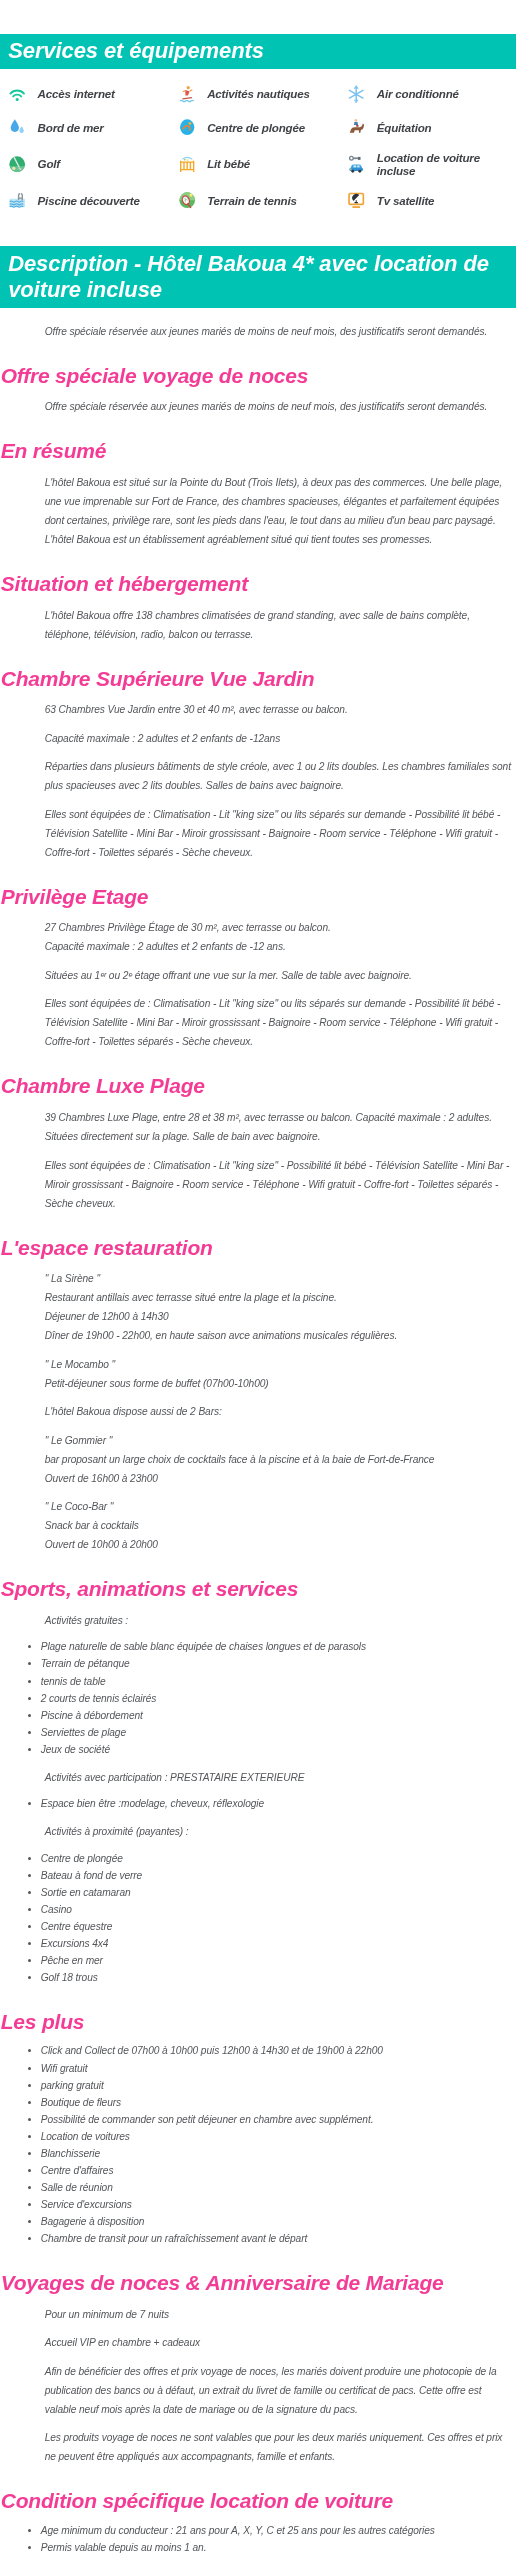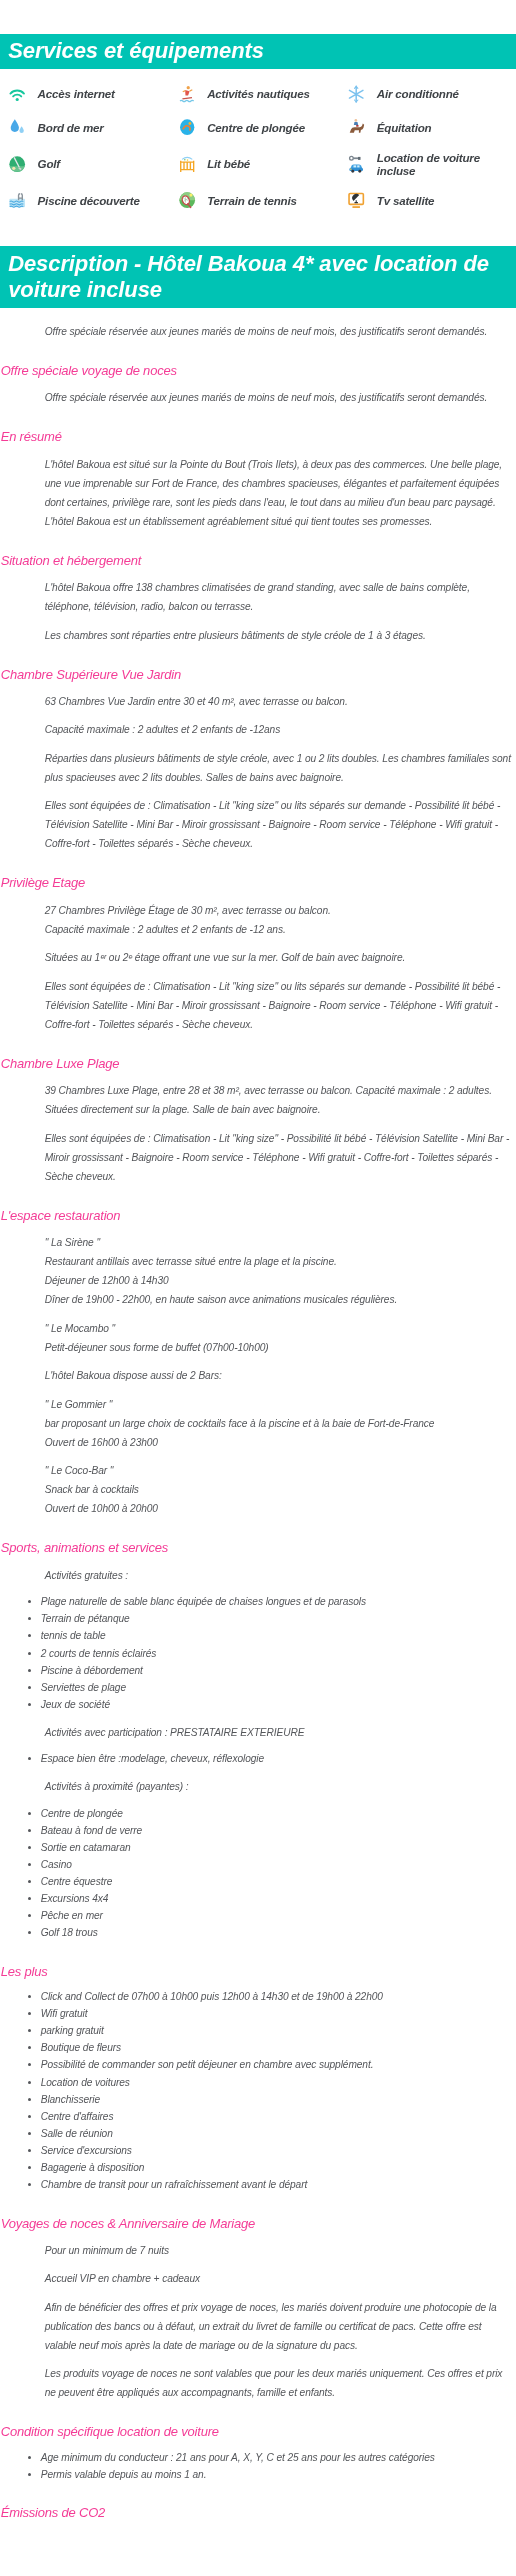--- a/index.html
+++ b/index.html
@@ -36,22 +36,22 @@
   .svc-icon svg{ width:18.4px; height:18.4px; display:block; }
   .svc-label{ font-weight:bold; font-size:11.6px; color:var(--label); letter-spacing:-0.2px; }
 
   .desc-band{ margin-top:24px; }
 
   .content{ padding:0 4.1px 6.8px 0.7px; }
   .para{ margin:9.5px 0; font-size:10.2px; line-height:19px; letter-spacing:-0.1px;padding-left:44px; }
   .intro{ margin-top:13.6px; }
   .sec-heading{
     color:var(--pink);
-    font-size:13px;
-    font-weight:normal;
+    font-size:21px;
+    font-weight:bold;
     letter-spacing:-0.2px;
     margin:23px 0 6.8px;
     line-height:1.15;
   }
   .blist{ margin:9.5px 0; }
   .blist li{ font-size:10.2px; line-height:16.4px; margin:0.7px 0; letter-spacing:-0.1px; }
 </style>
 </head>
 <body>
 
@@ -237,33 +237,32 @@
             <h2 class="sec-heading">Offre spéciale voyage de noces</h2>
             <p class="para">Offre spéciale réservée aux jeunes mariés de moins de neuf mois, des justificatifs seront demandés.</p>
           </section>
           <section>
             <h2 class="sec-heading">En résumé</h2>
             <p class="para">L'hôtel Bakoua est situé sur la Pointe du Bout (Trois Ilets), à deux pas des commerces. Une belle plage, une vue imprenable sur Fort de France, des chambres spacieuses, élégantes et parfaitement équipées dont certaines, privilège rare, sont les pieds dans l'eau, le tout dans au milieu d'un beau parc paysagé. L'hôtel Bakoua est un établissement agréablement situé qui tient toutes ses promesses.</p>
           </section>
           <section>
             <h2 class="sec-heading">Situation et hébergement</h2>
             <p class="para">L'hôtel Bakoua offre 138 chambres climatisées de grand standing, avec salle de bains complète, téléphone, télévision, radio, balcon ou terrasse.</p>
-            <p class="para">Les chambres sont réparties entre plusieurs bâtiments de style créole de 1 à 3 étages.</p>
           </section>
           <section>
             <h2 class="sec-heading">Chambre Supérieure Vue Jardin</h2>
             <p class="para">63 Chambres Vue Jardin entre 30 et 40 m², avec terrasse ou balcon.</p>
             <p class="para">Capacité maximale : 2 adultes et 2 enfants de -12ans</p>
             <p class="para">Réparties dans plusieurs bâtiments de style créole, avec 1 ou 2 lits doubles. Les chambres familiales sont plus spacieuses avec 2 lits doubles. Salles de bains avec baignoire.</p>
             <p class="para">Elles sont équipées de : Climatisation - Lit "king size" ou lits séparés sur demande - Possibilité lit bébé - Télévision Satellite - Mini Bar - Miroir grossissant - Baignoire - Room service - Téléphone - Wifi gratuit - Coffre-fort - Toilettes séparés - Sèche cheveux.</p>
           </section>
           <section>
             <h2 class="sec-heading">Privilège Etage</h2>
             <p class="para">27 Chambres Privilège Étage de 30 m², avec terrasse ou balcon.<br>Capacité maximale : 2 adultes et  2 enfants de -12 ans.</p>
-            <p class="para">Situées au 1ᵉʳ ou 2ᵉ étage offrant une vue sur la mer. Golf de bain avec baignoire.</p>
+            <p class="para">Situées au 1ᵉʳ ou 2ᵉ étage offrant une vue sur la mer. Salle de table avec baignoire.</p>
             <p class="para">Elles sont équipées de : Climatisation - Lit "king size" ou lits séparés sur demande - Possibilité lit bébé - Télévision Satellite - Mini Bar - Miroir grossissant - Baignoire - Room service - Téléphone - Wifi gratuit - Coffre-fort - Toilettes séparés - Sèche cheveux.</p>
           </section>
           <section>
             <h2 class="sec-heading">Chambre Luxe Plage</h2>
             <p class="para">39 Chambres Luxe Plage, entre 28 et 38 m², avec terrasse ou balcon. Capacité maximale : 2 adultes. Situées directement sur la plage. Salle de bain avec baignoire.</p>
             <p class="para">Elles sont équipées de : Climatisation - Lit "king size" - Possibilité lit bébé - Télévision Satellite - Mini Bar - Miroir grossissant - Baignoire - Room service - Téléphone - Wifi gratuit - Coffre-fort - Toilettes séparés - Sèche cheveux.</p>
           </section>
           <section>
             <h2 class="sec-heading">L'espace restauration</h2>
             <p class="para">" La Sirène "<br>Restaurant antillais avec terrasse situé entre la plage et la piscine.<br>Déjeuner de 12h00 à 14h30<br>Dîner de 19h00 - 22h00, en haute saison avce animations musicales régulières.</p>

